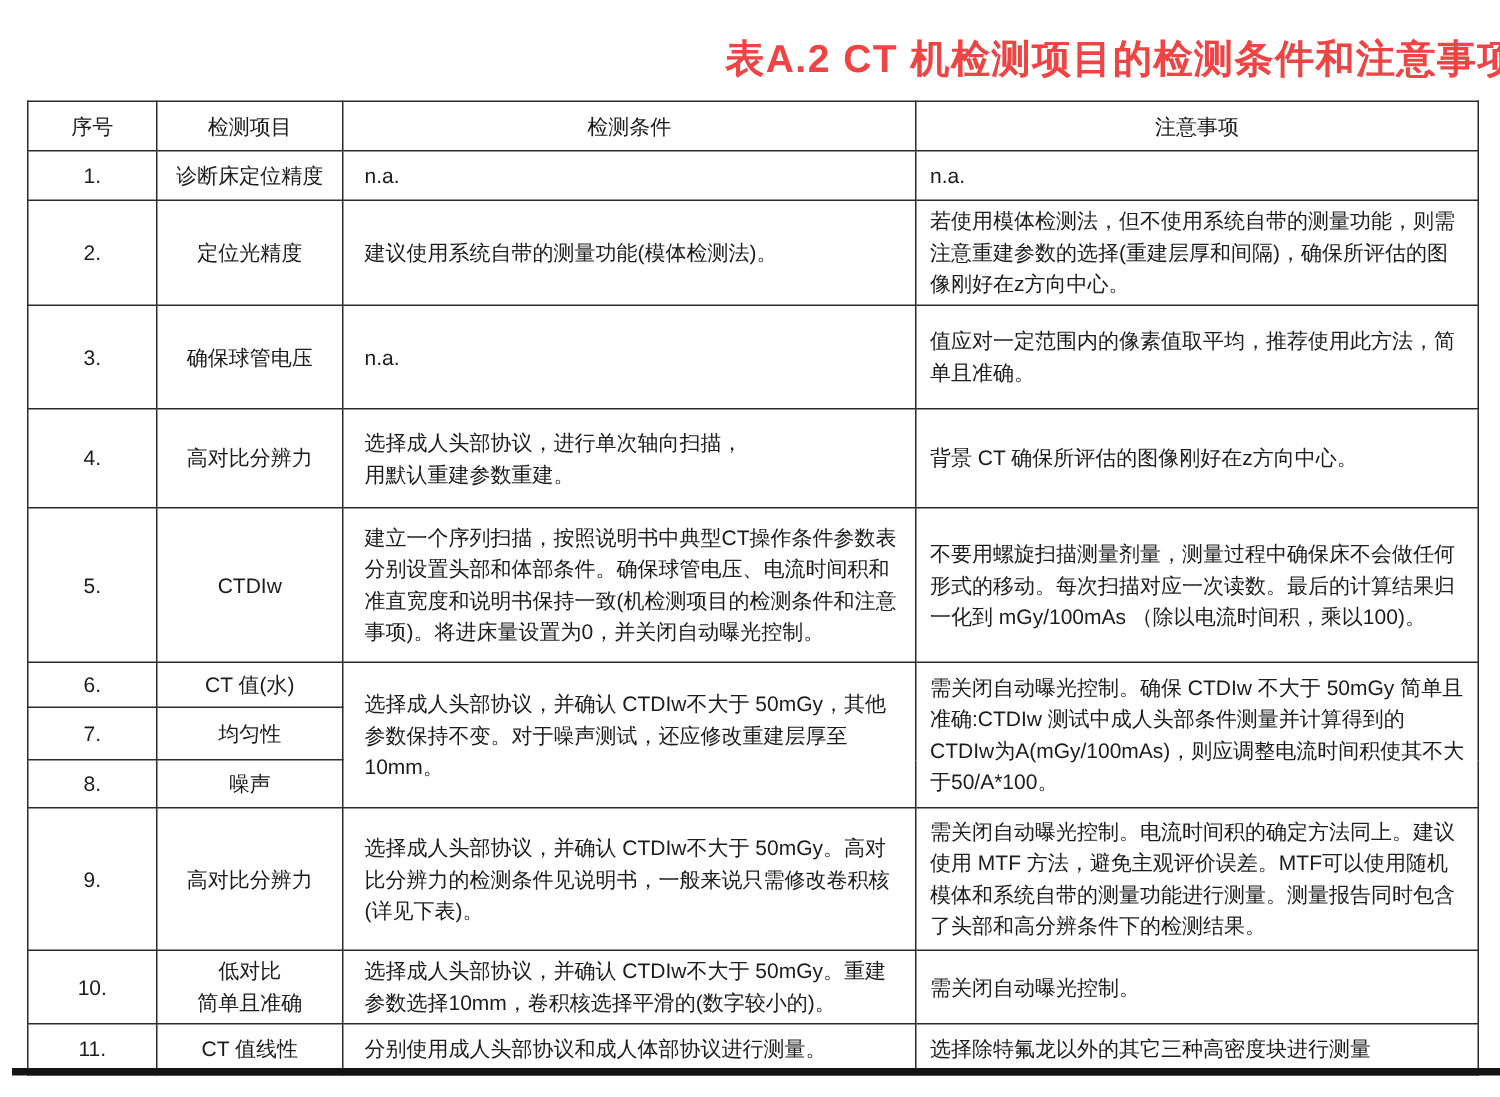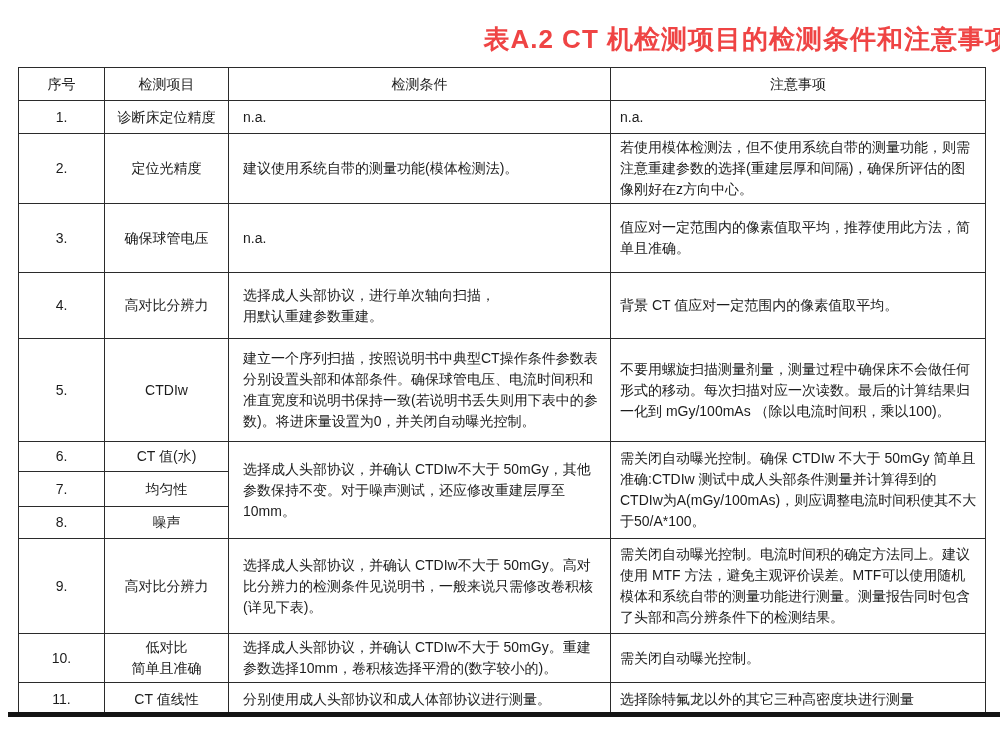--- a/index.html
+++ b/index.html
@@ -86,27 +86,27 @@
       <td class="item">确保球管电压</td>
       <td class="cond">n.a.</td>
       <td class="notes">值应对一定范围内的像素值取平均，推荐使用此方法，简单且准确。</td>
     </tr>
 
     <tr style="height:66px">
       <td class="num">4.</td>
       <td class="item">高对比分辨力</td>
       <td class="cond">选择成人头部协议，进行单次轴向扫描，
 用默认重建参数重建。</td>
-      <td class="notes">背景 CT 值应对一定范围内的像素值取平均。</td>
+      <td class="notes">背景 CT 确保所评估的图像刚好在z方向中心。</td>
     </tr>
 
     <tr style="height:103px">
       <td class="num">5.</td>
       <td class="item">CTDIw</td>
-      <td class="cond">建立一个序列扫描，按照说明书中典型CT操作条件参数表分别设置头部和体部条件。确保球管电压、电流时间积和准直宽度和说明书保持一致(若说明书丢失则用下表中的参数)。将进床量设置为0，并关闭自动曝光控制。</td>
+      <td class="cond">建立一个序列扫描，按照说明书中典型CT操作条件参数表分别设置头部和体部条件。确保球管电压、电流时间积和准直宽度和说明书保持一致(机检测项目的检测条件和注意事项)。将进床量设置为0，并关闭自动曝光控制。</td>
       <td class="notes">不要用螺旋扫描测量剂量，测量过程中确保床不会做任何形式的移动。每次扫描对应一次读数。最后的计算结果归一化到 mGy/100mAs （除以电流时间积，乘以100)。</td>
     </tr>
 
     <tr style="height:30px">
       <td class="num">6.</td>
       <td class="item">CT 值(水)</td>
       <td class="cond" rowspan="3">选择成人头部协议，并确认 CTDIw不大于 50mGy，其他参数保持不变。对于噪声测试，还应修改重建层厚至10mm。</td>
       <td class="notes" rowspan="3">需关闭自动曝光控制。确保 CTDIw 不大于 50mGy 简单且准确:CTDIw 测试中成人头部条件测量并计算得到的CTDIw为A(mGy/100mAs)，则应调整电流时间积使其不大于50/A*100。</td>
     </tr>
 

